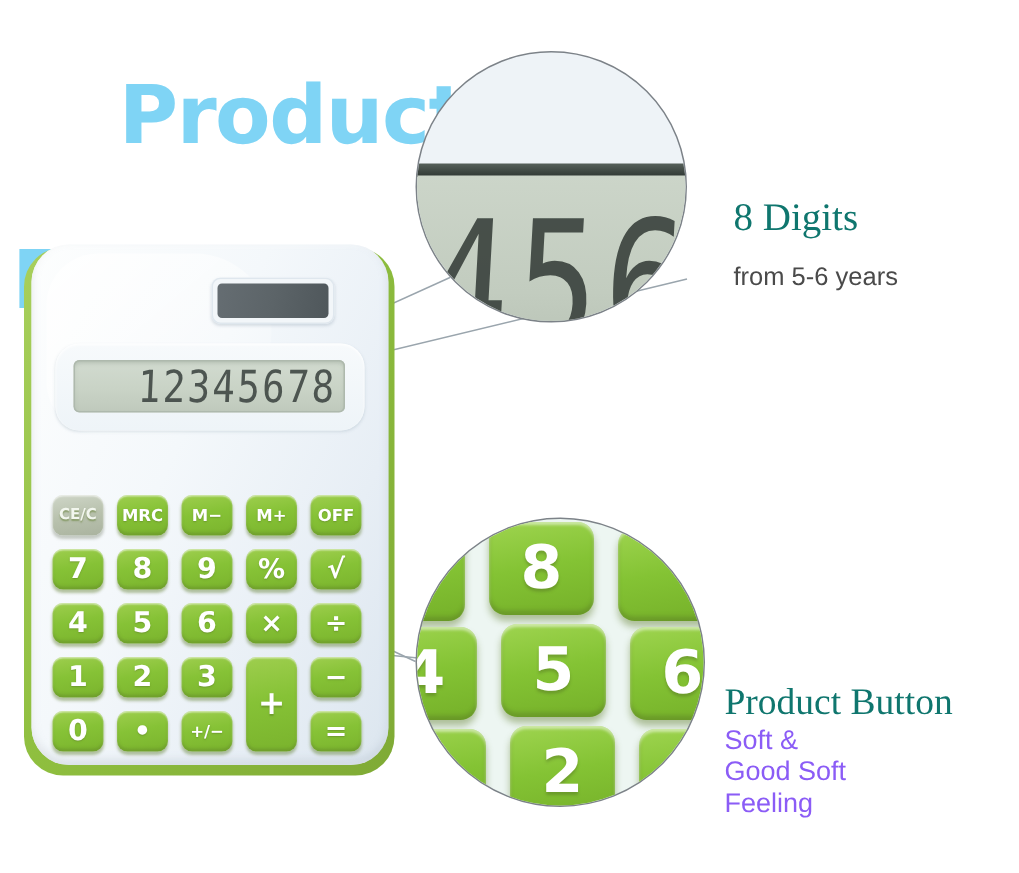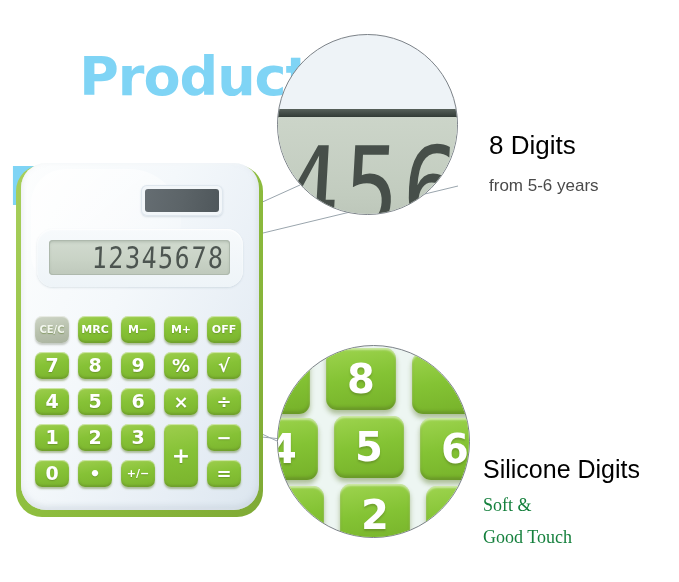--- a/index.html
+++ b/index.html
@@ -109,21 +109,21 @@
     font-size: 25px;
     letter-spacing: 1.5px;
     color: #3c4440;
     opacity: .88;
     transform: translateY(-50%) scaleY(1.18) skewX(-3deg);
     transform-origin: right center;
   }
 
   .keypad {
     position: absolute;
-    left: 14px; top: 153px;
+    left: 14px; top: 167px;
     width: 212px; height: 178px;
   }
   .key {
     position: absolute;
     border-radius: 7px;
     background: linear-gradient(170deg, #9ece4e 0%, #86c236 45%, #7ab32d 100%);
     box-shadow: 0 2px 2px rgba(95,125,45,.45),
                 inset 0 1px 1px rgba(255,255,255,.55),
                 inset 0 -2px 2px rgba(90,120,40,.35);
     color: #ffffff;
@@ -210,41 +210,39 @@
     text-shadow: 0 2px 2px rgba(85,115,35,.45);
   }
 
   
   .connector { position: absolute; pointer-events: none; }
 
   
   .txt-block { position: absolute; }
   .txt-title {
     font-size: 26px;
-    color: #000000;
-    font-family: Liberation Sans, sans-serif;
+    color: #0f766e;
+    font-family: Liberation Serif, serif;
     white-space: nowrap;
   }
   .txt-line {
     font-size: 17px;
     color: #4a4a4a;
     margin-top: 15px;
     white-space: nowrap;
   }
   #digits-text { left: 489px; top: 130px; }
   #digits-text .txt-title { margin-bottom: 6px; }
 
   #button-text { left: 483px; top: 455px; }
   #button-text .txt-title { font-size: 25px; }
   .txt-sub {
     font-size: 18px;
-    color: #15803d;
-    margin-top: 11px;
+    color: #8b5cf6;
     white-space: nowrap;
-    font-family: Liberation Serif, serif;
   }
 </style>
 </head>
 <body>
 
 <div id="page">
 
   <div class="heading">
     <span>Product</span>
     <span class="l2">Front</span>
@@ -320,18 +318,19 @@
     <div class="zkey" style="left:62px; top:138px; width:70px; height:62px;">2</div>
     <div class="zkey" style="left:148px; top:140px; width:70px; height:62px;"></div>
   </div>
 
   <div class="txt-block" id="digits-text">
     <div class="txt-title">8 Digits</div>
     <div class="txt-line">from 5-6 years</div>
   </div>
 
   <div class="txt-block" id="button-text">
-    <div class="txt-title">Silicone Digits</div>
+    <div class="txt-title">Product Button</div>
     <div class="txt-sub">Soft &amp;</div>
-    <div class="txt-sub">Good  Touch</div>
+    <div class="txt-sub">Good  Soft</div>
+    <div class="txt-sub">Feeling</div>
   </div>
 
 </div>
 
 </body></html>

